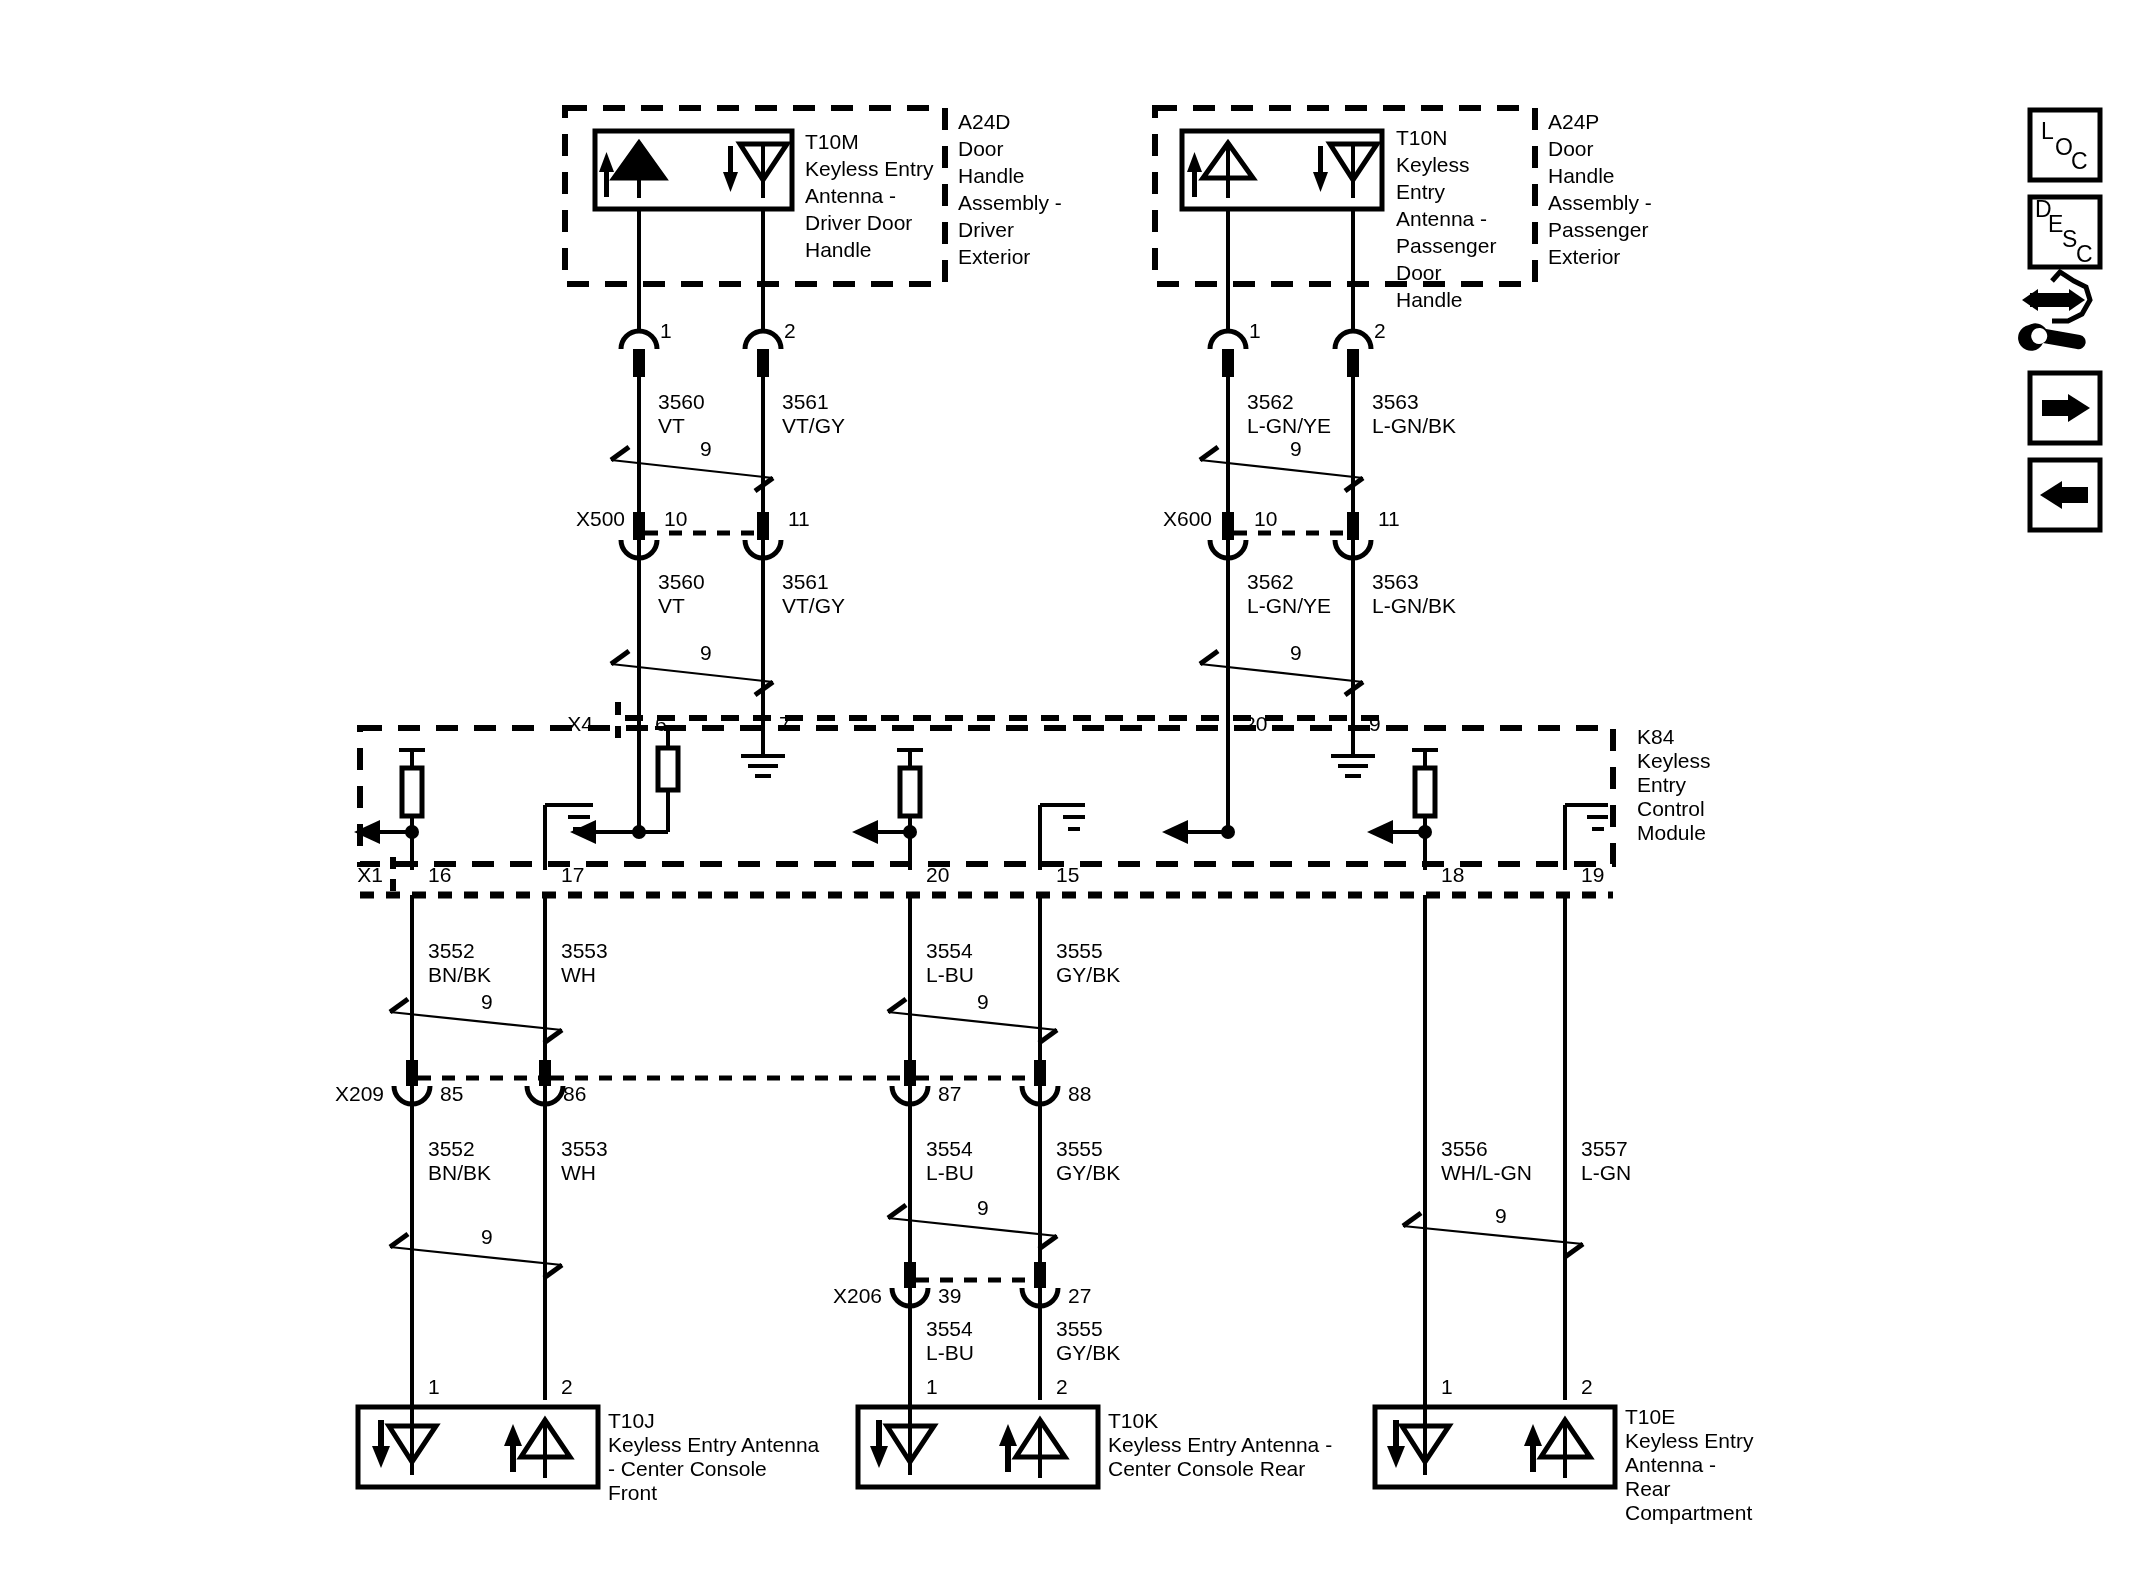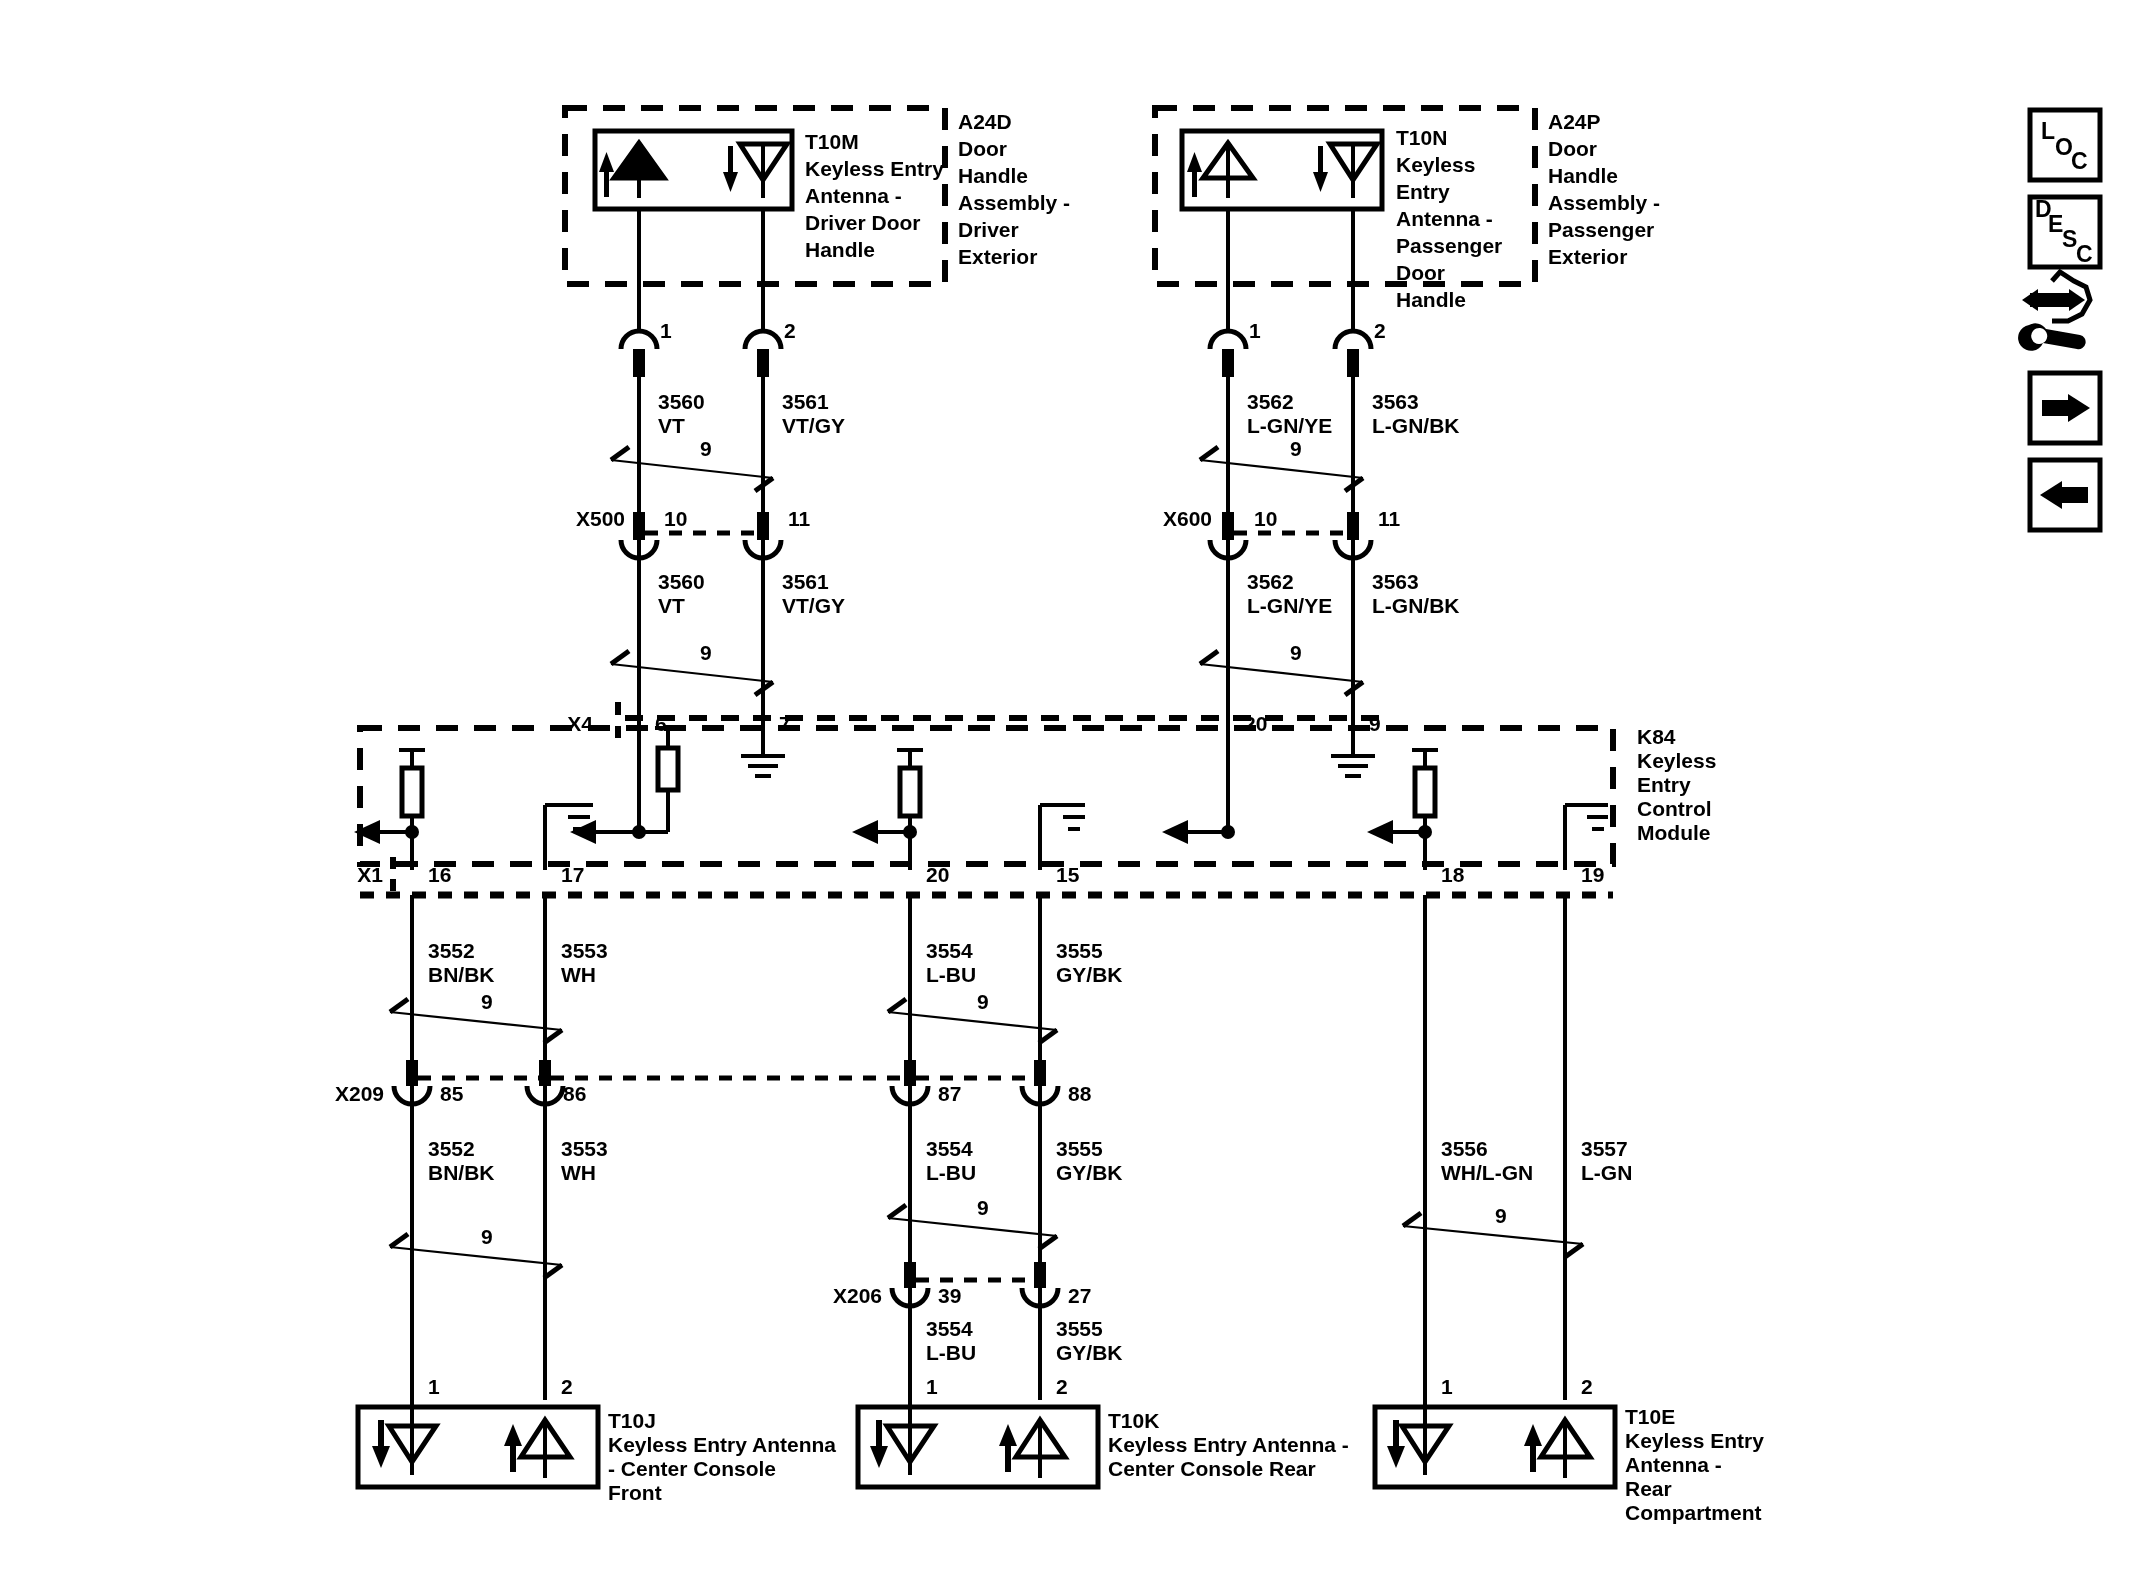--- a/index.html
+++ b/index.html
@@ -10,21 +10,20 @@
   body {
     width: 2130px;
     height: 1595px;
     font-family: "Liberation Sans", sans-serif;
     overflow: hidden;
   }
   #diagram-root {
     position: relative;
     width: 2130px;
     height: 1595px;
-    font-weight: bold;
   }
   svg.wiring {
     position: absolute;
     top: 0;
     left: 0;
     width: 2130px;
     height: 1595px;
   }
   text {
     font-family: "Liberation Sans", sans-serif;

